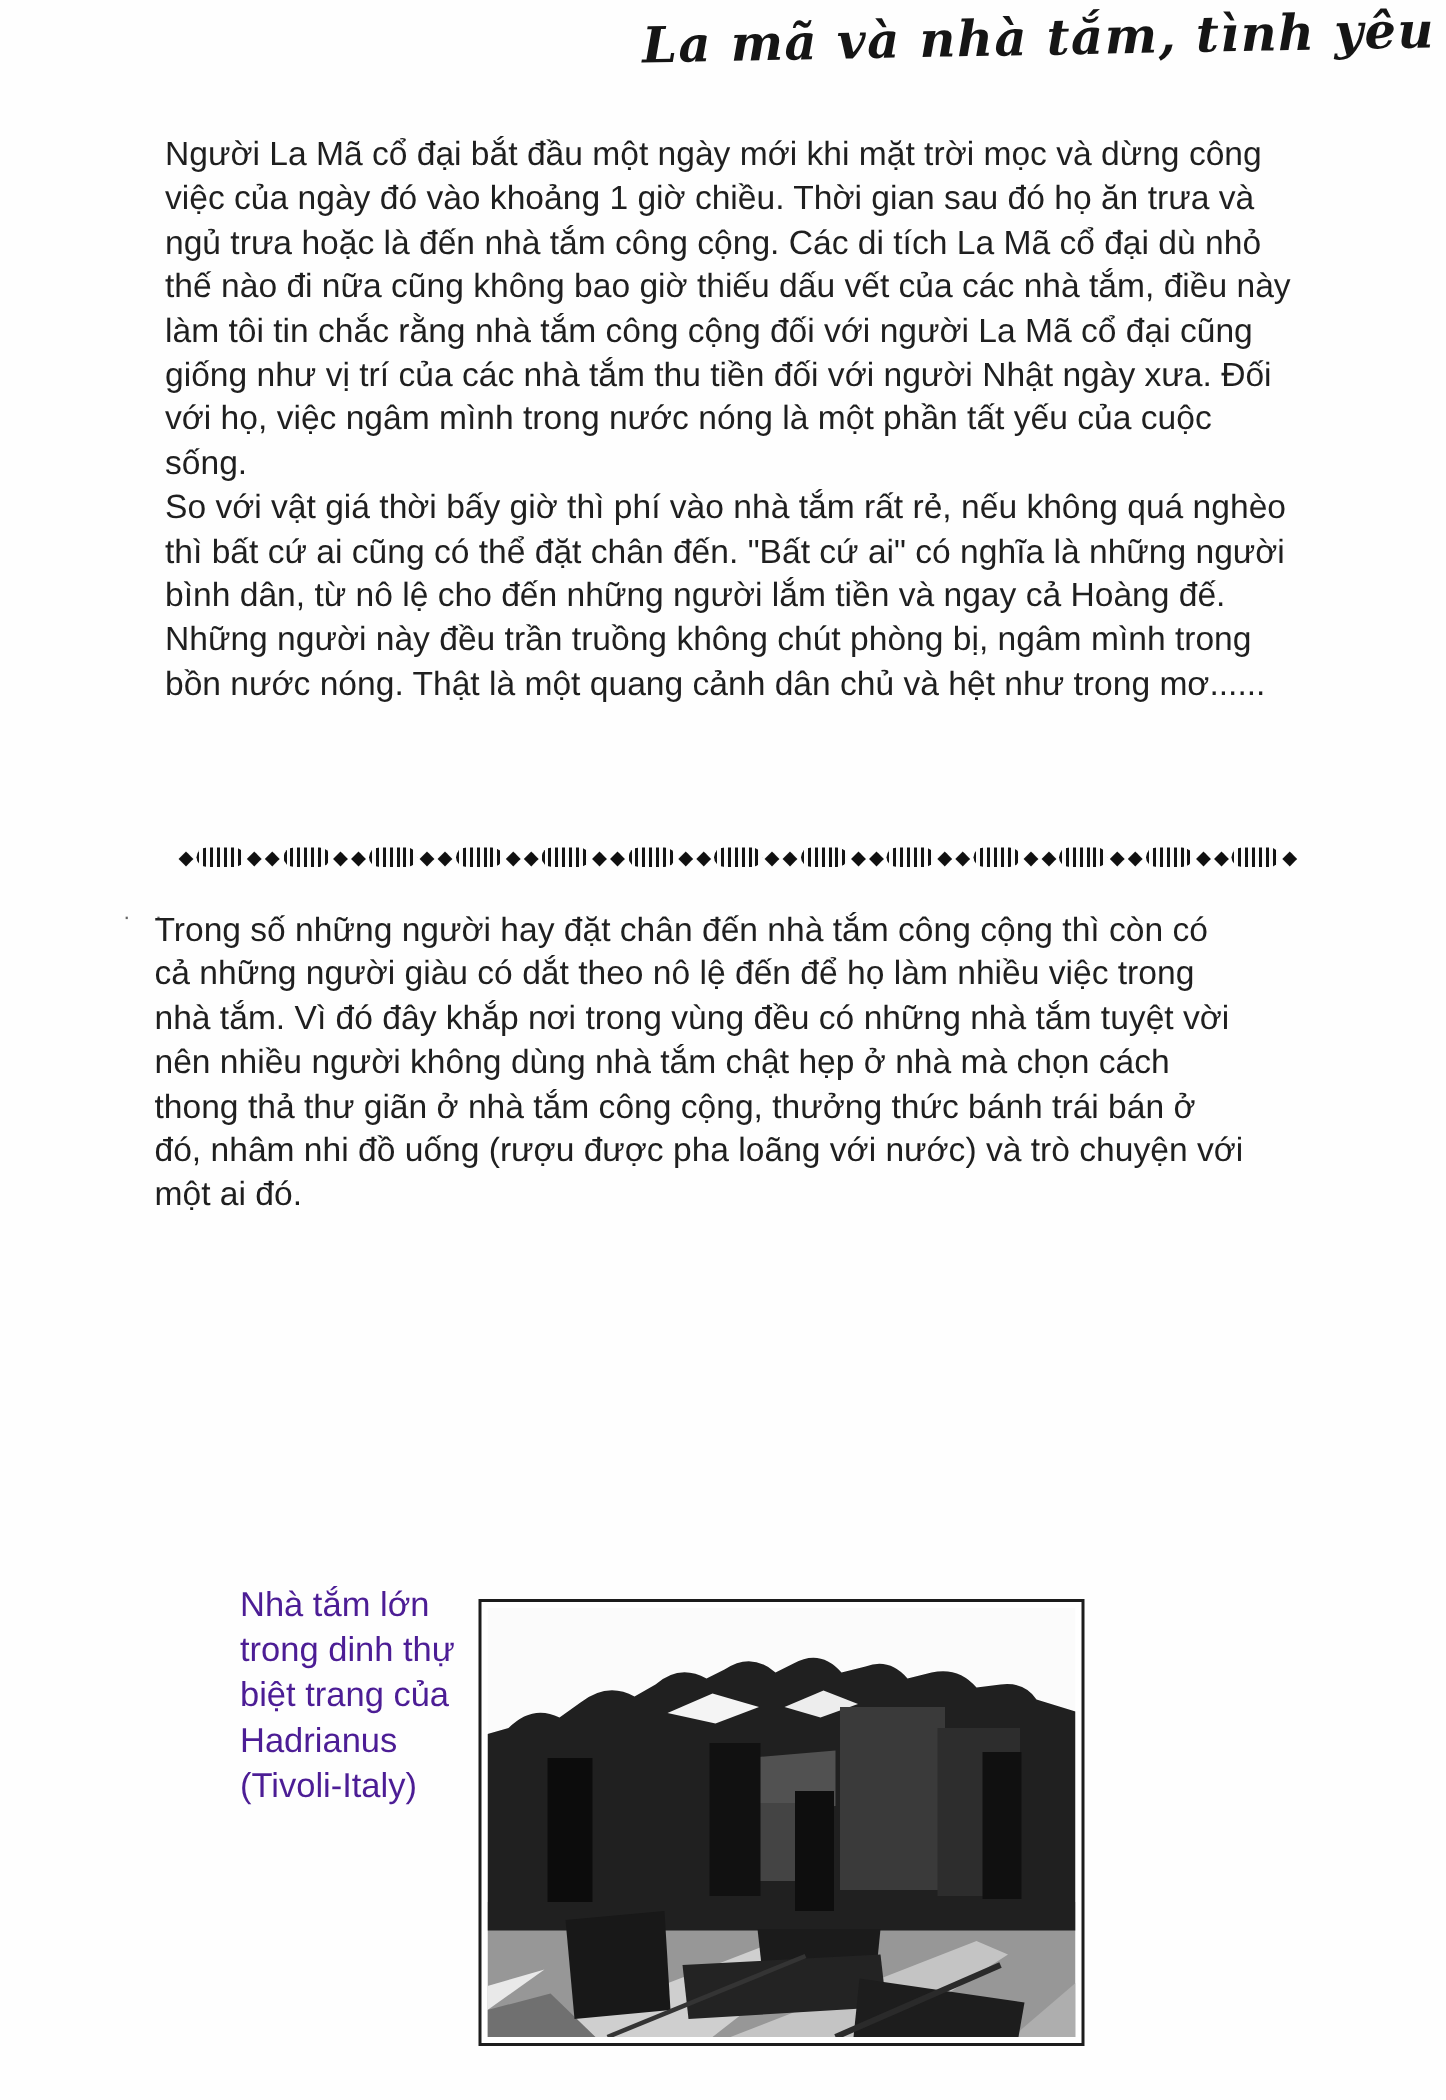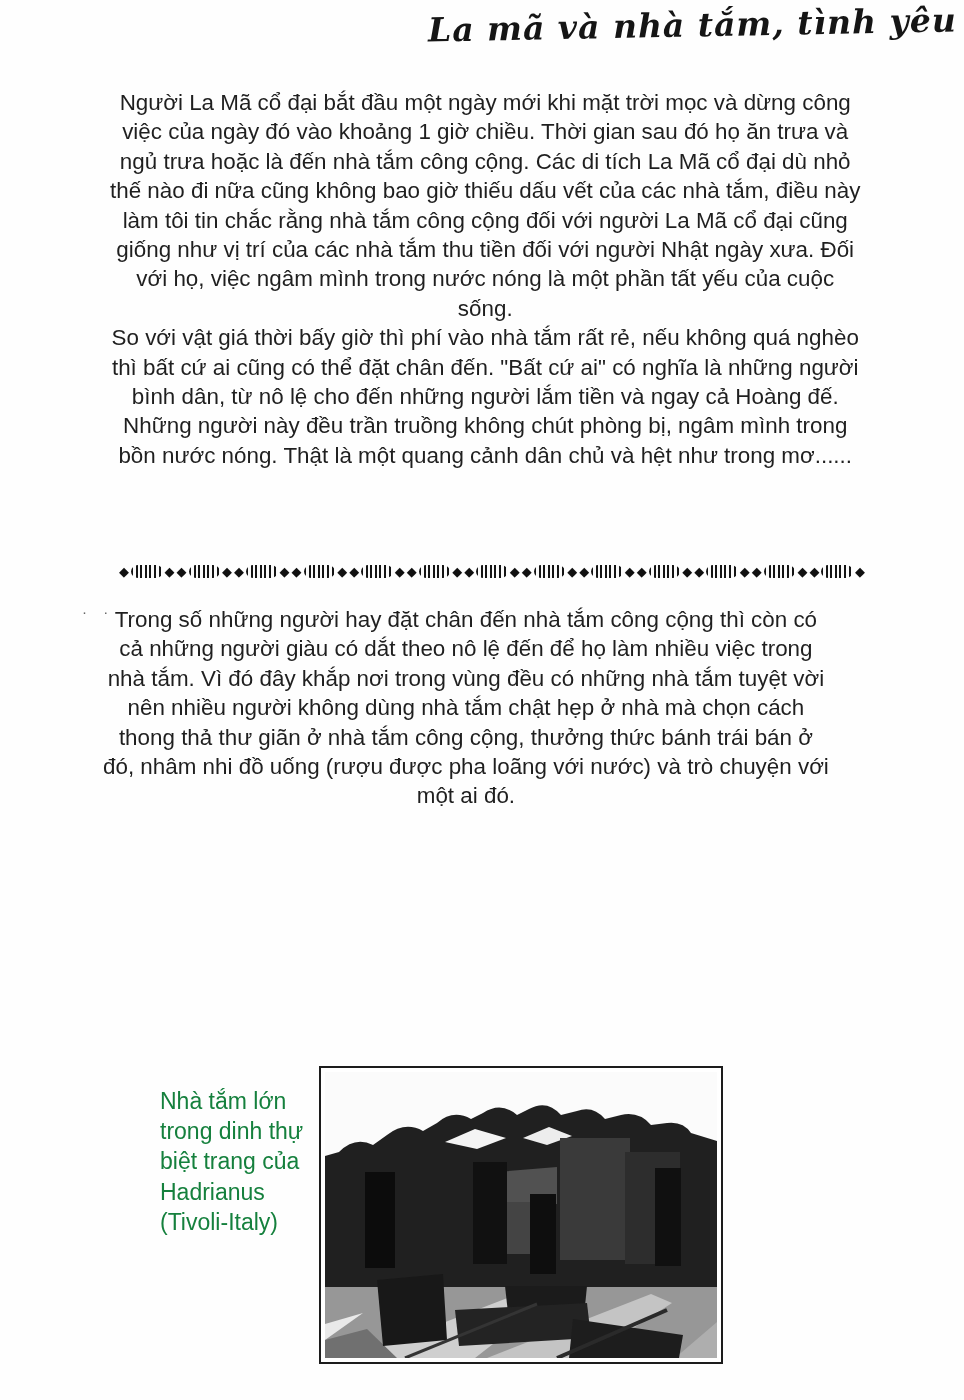--- a/index.html
+++ b/index.html
@@ -18,21 +18,21 @@
     left:428px;top:6px;width:480px;
     font-family:"DejaVu Serif",serif;
     font-style:italic;font-weight:bold;
     font-size:33px;letter-spacing:1px;
     color:#151515;
     transform:rotate(-1.1deg);
     white-space:nowrap;
   }
   
   .textblock{position:absolute;font-size:22.4px;line-height:29.4px;}
-  .textblock p{margin:0;white-space:pre;text-align:center;}
+  .textblock p{margin:0;white-space:pre;}
   .block1{left:110px;top:88px;}
   .block2{left:103px;top:605px;}
   .artifact-dots{
     position:absolute;left:82px;top:603px;
     font-size:15px;color:#666;letter-spacing:6px;
   }
   
   .divider{
     position:absolute;left:118px;top:562px;width:748px;height:18px;
     display:flex;align-items:center;
@@ -41,22 +41,22 @@
     font-size:13px;line-height:13px;color:#101010;
     flex:0 0 auto;padding:0 1px;
   }
   .divider .stripe{
     flex:1 1 auto;height:13px;margin:0 1px;
     border-radius:7px / 6.5px;
     background:repeating-linear-gradient(90deg,#141414 0 2px,#fbfbfb 2px 4.6px);
   }
   
   .caption{
-    position:absolute;left:160px;top:1086px;
-    font-size:23px;line-height:30.2px;white-space:pre;color:#15803d;
+    position:absolute;left:160px;top:1054px;
+    font-size:23px;line-height:30.2px;white-space:pre;color:#4c1d95;
   }
   .photo-frame{
     position:absolute;left:319px;top:1066px;
     border:2px solid #1c1c1c;background:#ffffff;padding:4px;
   }
   .photo-frame svg{display:block;}
 </style>
 </head>
 <body>
 

